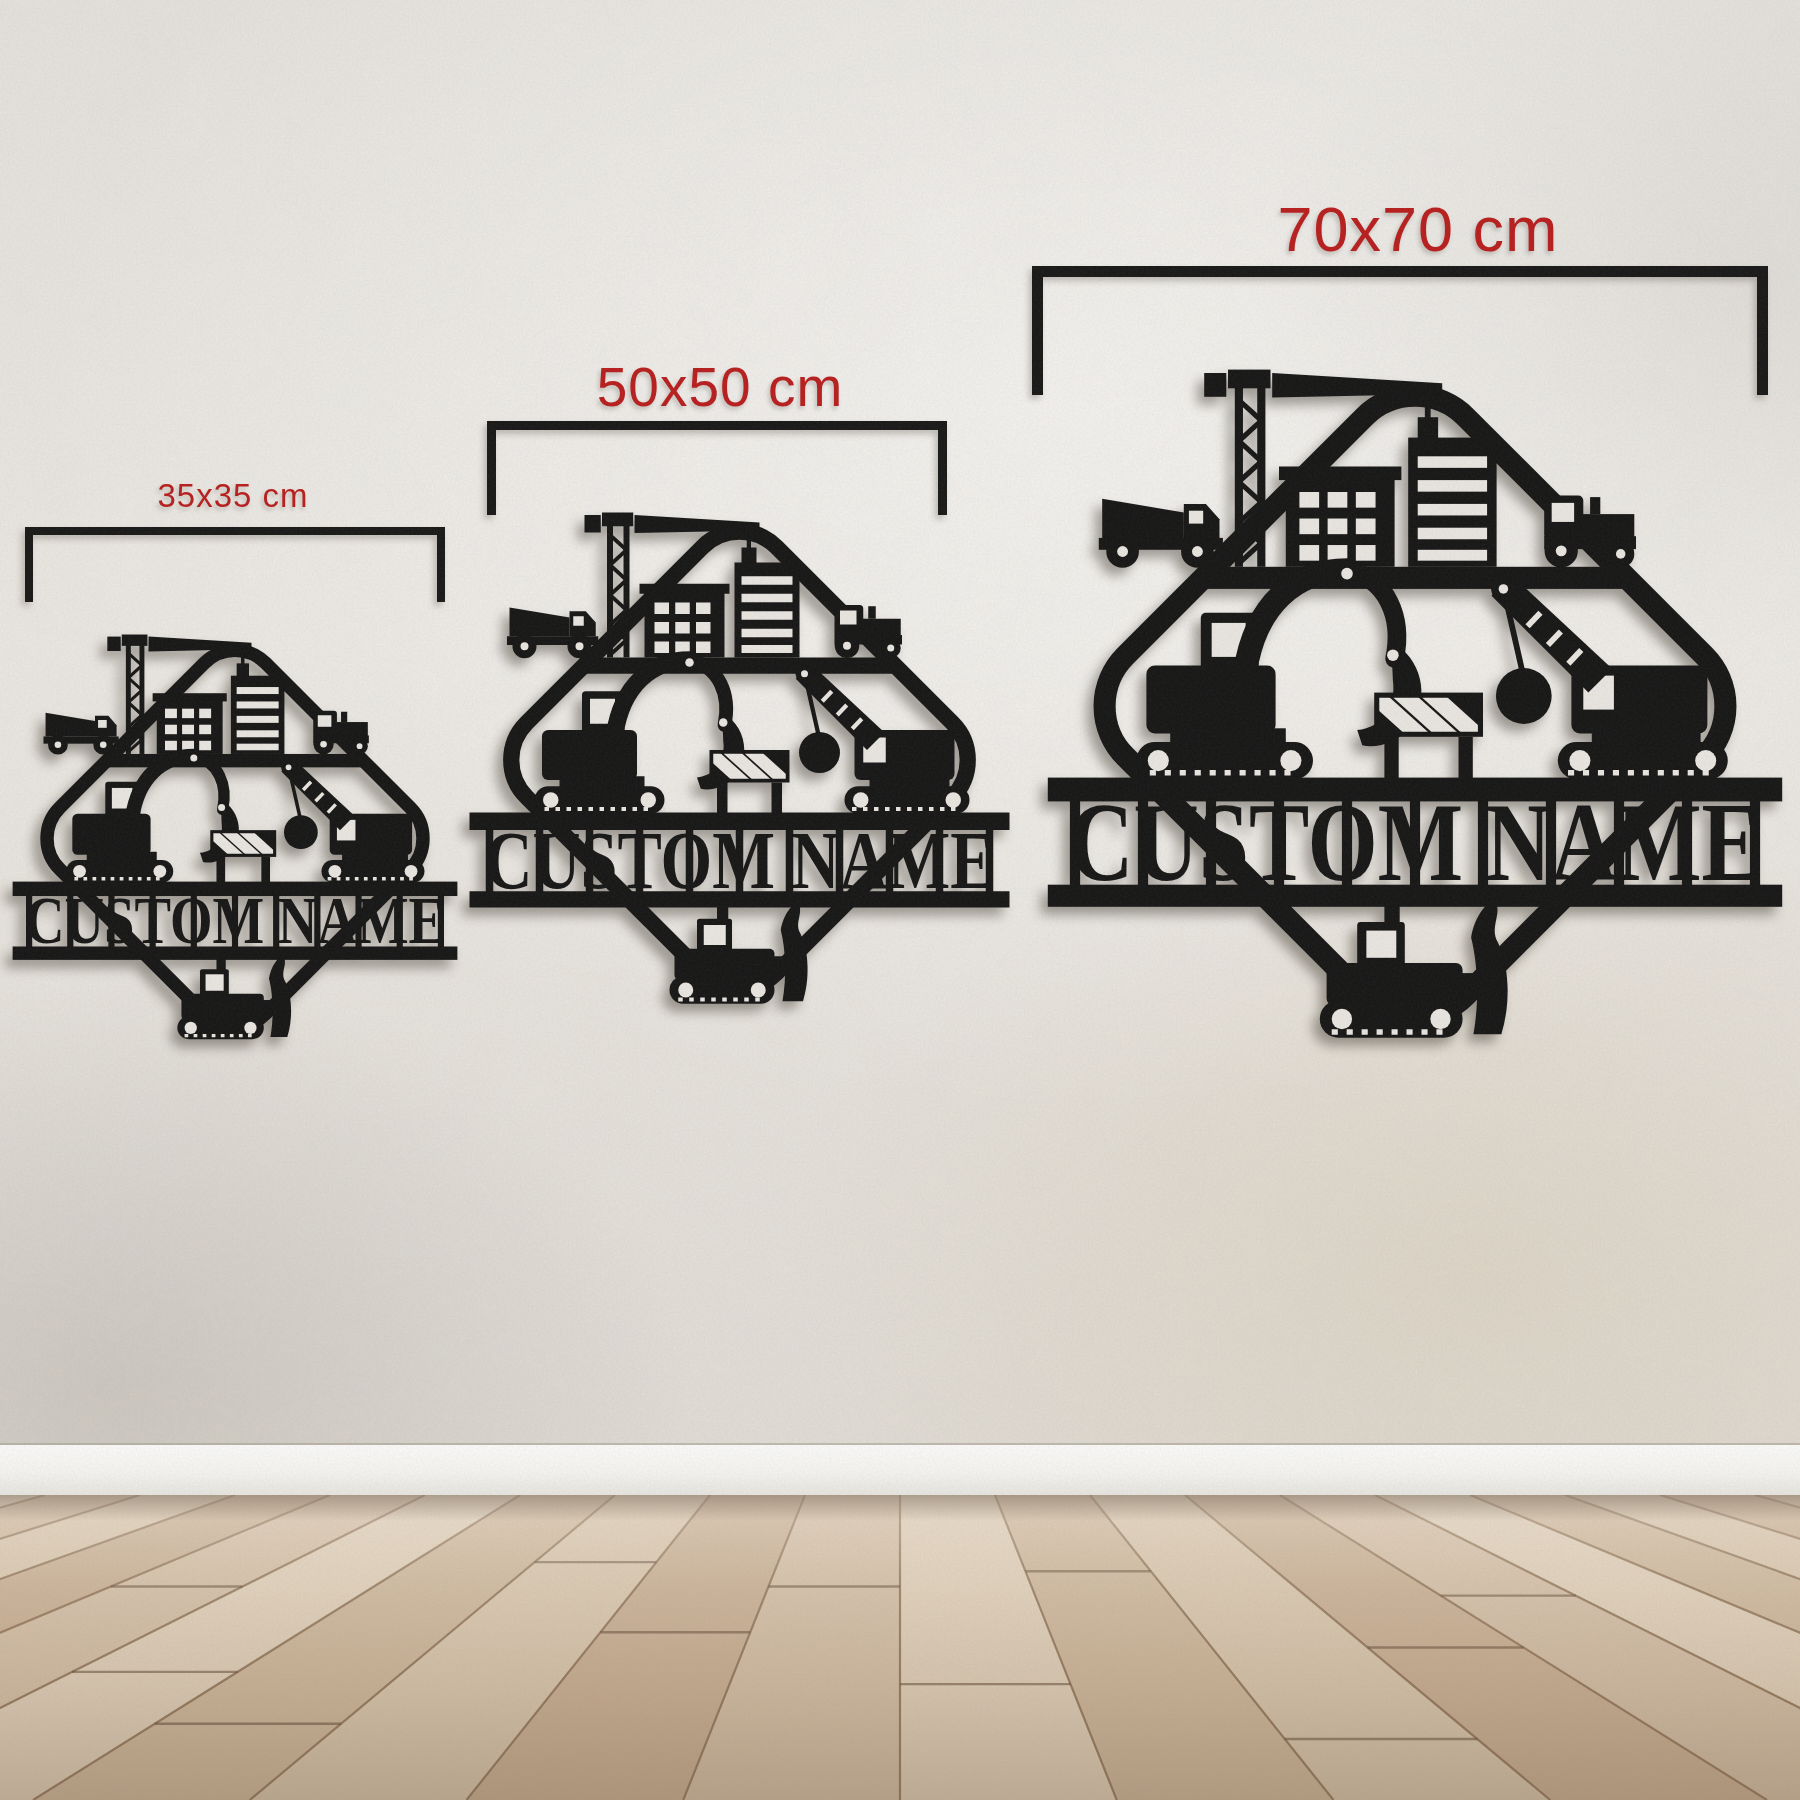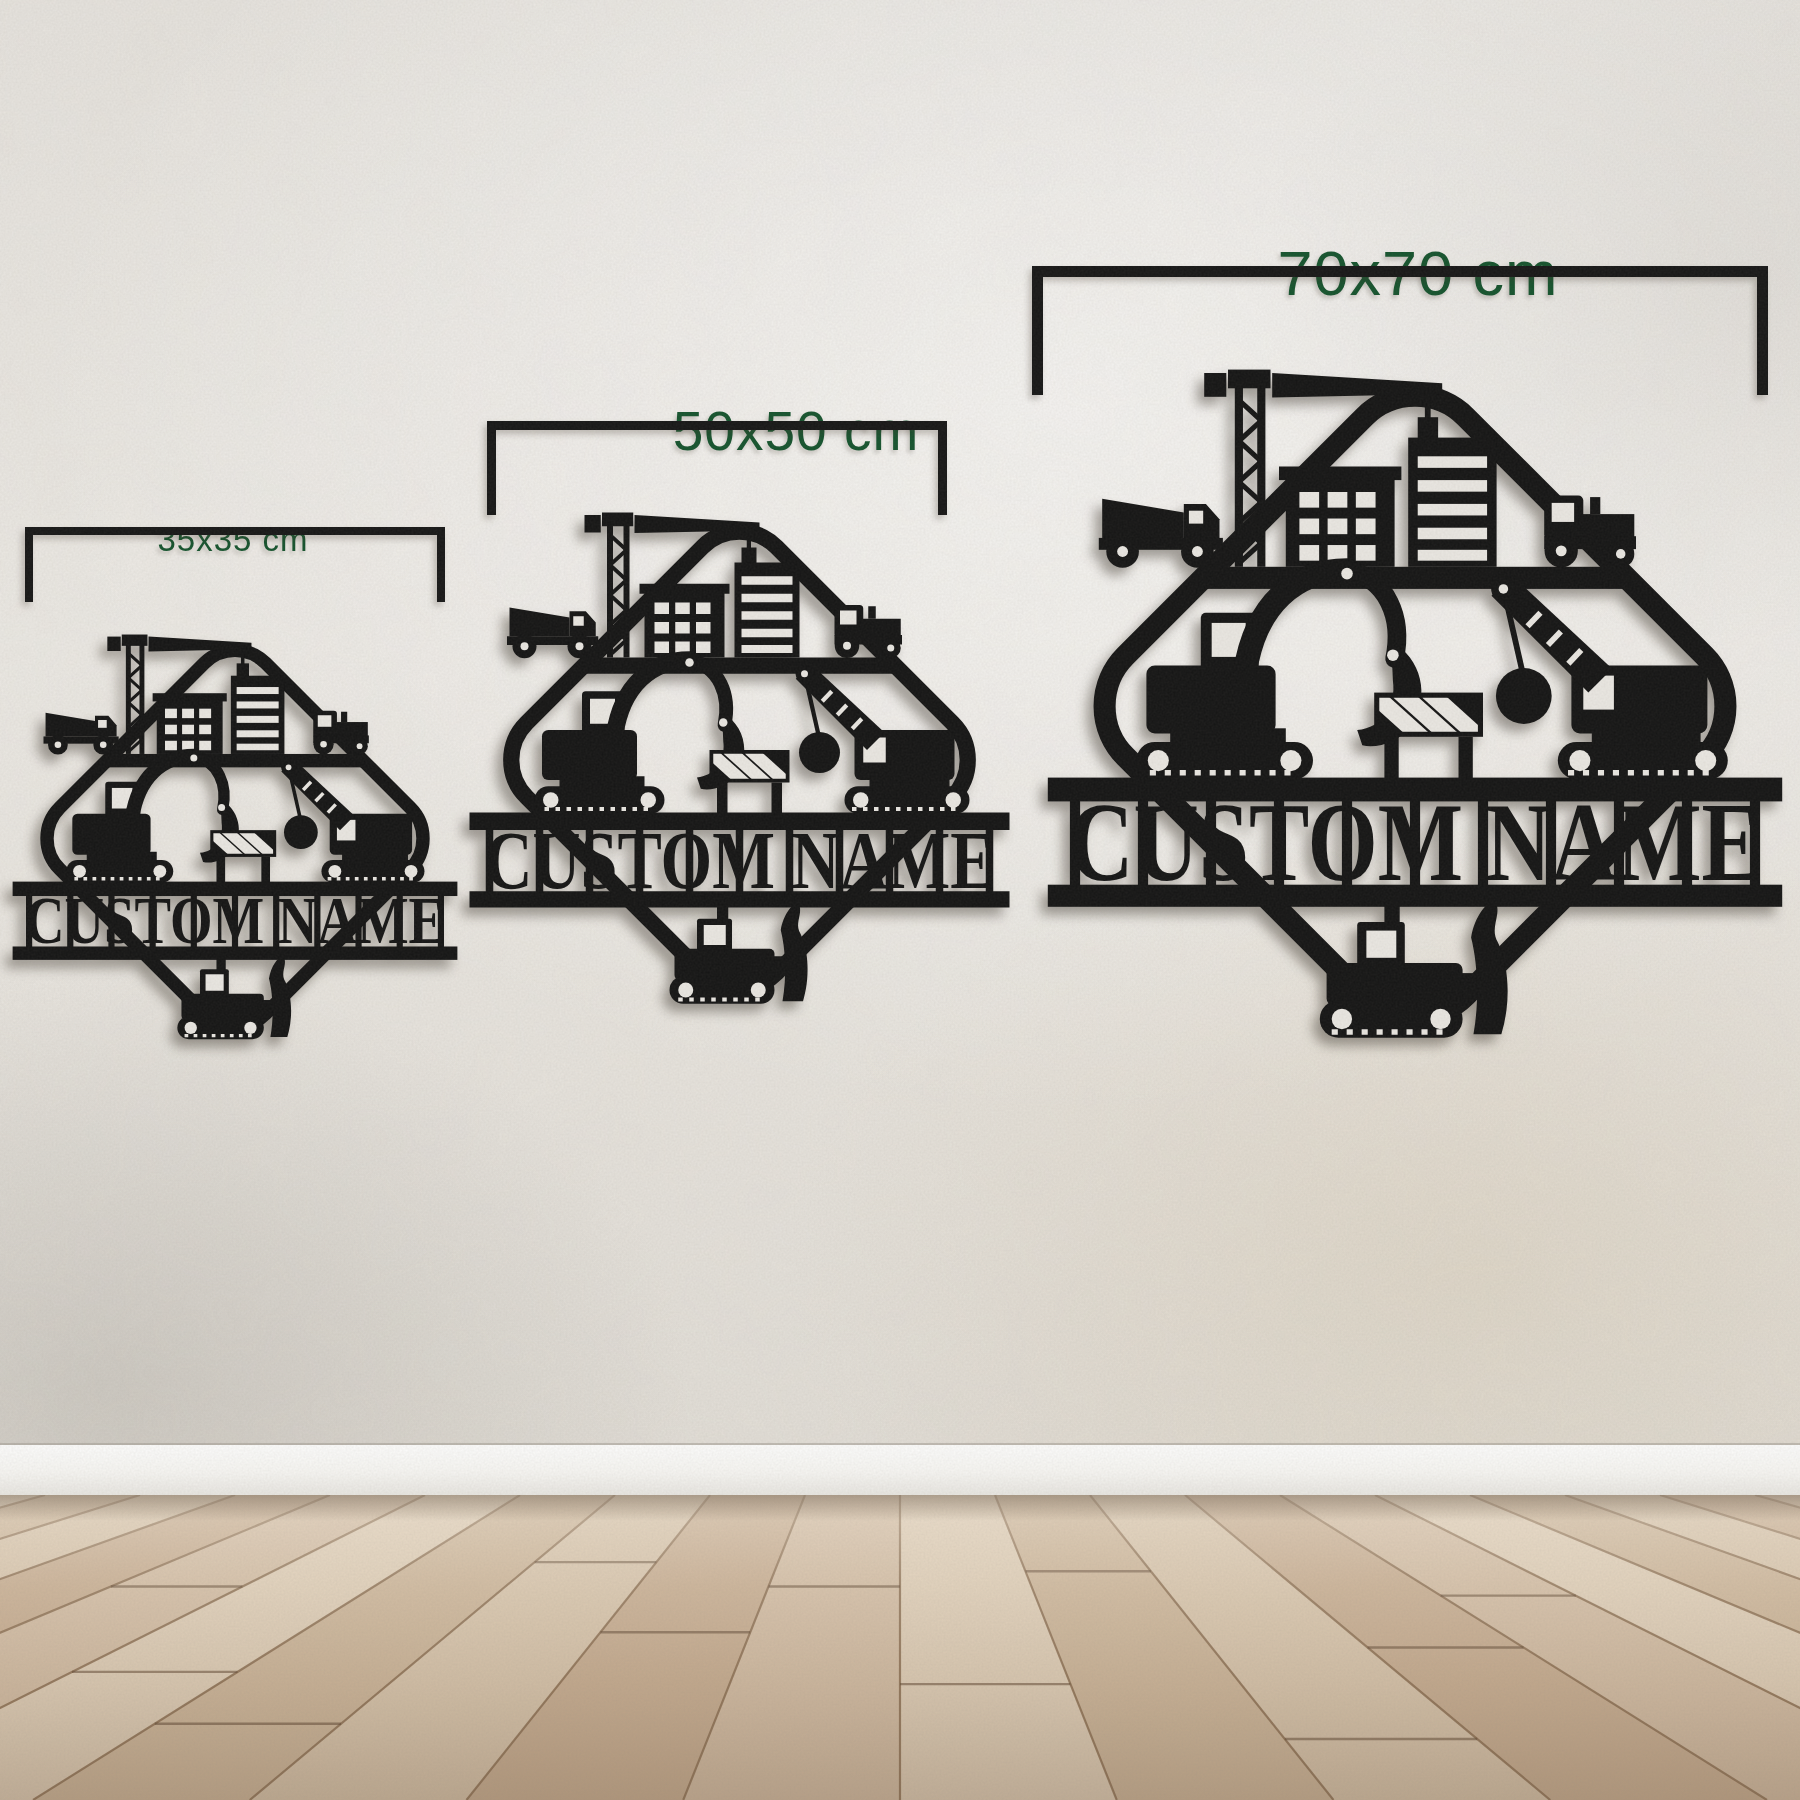--- a/index.html
+++ b/index.html
@@ -26,22 +26,22 @@
   .floor{position:absolute;left:0;top:1495px;width:1800px;height:305px;background:#d0bba1;}
   .floor svg{position:absolute;left:0;top:0;}
   .floor-shade{position:absolute;left:0;top:0;width:1800px;height:305px;pointer-events:none;
     background:linear-gradient(180deg, rgba(246,236,222,0.50) 0%, rgba(246,236,222,0.12) 30%,
                rgba(126,97,70,0.10) 62%, rgba(108,82,58,0.28) 100%);}
   .floor-contact-shadow{position:absolute;left:0;top:0;width:1800px;height:26px;pointer-events:none;
     background:linear-gradient(180deg, rgba(92,74,56,0.42), rgba(92,74,56,0));}
 
   
   .size-label{position:absolute;transform:translateX(-50%);white-space:nowrap;
-    color:#14532d;letter-spacing:1px;line-height:1;
-    filter:drop-shadow(-2px 3px 2px rgba(60,50,40,0.25));margin-top:44px;}
+    color:#b91c1c;letter-spacing:1px;line-height:1;
+    filter:drop-shadow(-2px 3px 2px rgba(60,50,40,0.25));}
   .bracket{position:absolute;border-top-style:solid;border-left-style:solid;border-right-style:solid;
     border-color:#161616;filter:drop-shadow(-3px 4px 3px rgba(60,50,40,0.28));}
 
   
   .sign{position:absolute;filter:drop-shadow(-7px 8px 6px rgba(48,40,32,0.42));}
   .band-text{font-family:"Liberation Serif",serif;font-weight:bold;fill:#141414;}
   .w{fill:#ebe8e3;}
   .wl{stroke:#ebe8e3;stroke-width:1.6;stroke-dasharray:1.8 2.6;fill:none;}
 
   .grain{position:absolute;left:0;top:0;width:1800px;height:1800px;pointer-events:none;}
@@ -275,21 +275,21 @@
   <div>
     <div class="size-label" style="left:233px;top:479px;font-size:33px;">35x35 cm</div>
     <div class="bracket" style="left:25px;top:527px;width:404px;height:67px;border-width:8px;"></div>
     <svg class="sign" style="left:-2px;top:616px;width:474px;height:453px;" viewBox="-115 -8 230 220">
       <use href="#sign-art" xlink:href="#sign-art"></use>
       <text class="band-text" x="0" y="151" font-size="33" text-anchor="middle" textLength="204" lengthAdjust="spacingAndGlyphs">CUSTOM NAME</text>
     </svg>
   </div>
 
   <div>
-    <div class="size-label" style="left:796px;top:360px;font-size:55px;">50x50 cm</div>
+    <div class="size-label" style="left:720px;top:360px;font-size:55px;">50x50 cm</div>
     <div class="bracket" style="left:487px;top:421px;width:442px;height:85px;border-width:9px;"></div>
     <svg class="sign" style="left:452px;top:490px;width:575px;height:550px;" viewBox="-115 -8 230 220">
       <use href="#sign-art" xlink:href="#sign-art"></use>
       <text class="band-text" x="0" y="151" font-size="33" text-anchor="middle" textLength="204" lengthAdjust="spacingAndGlyphs">CUSTOM NAME</text>
     </svg>
   </div>
 
   <div>
     <div class="size-label" style="left:1418px;top:198px;font-size:63px;">70x70 cm</div>
     <div class="bracket" style="left:1032px;top:266px;width:714px;height:118px;border-width:11px;"></div>

